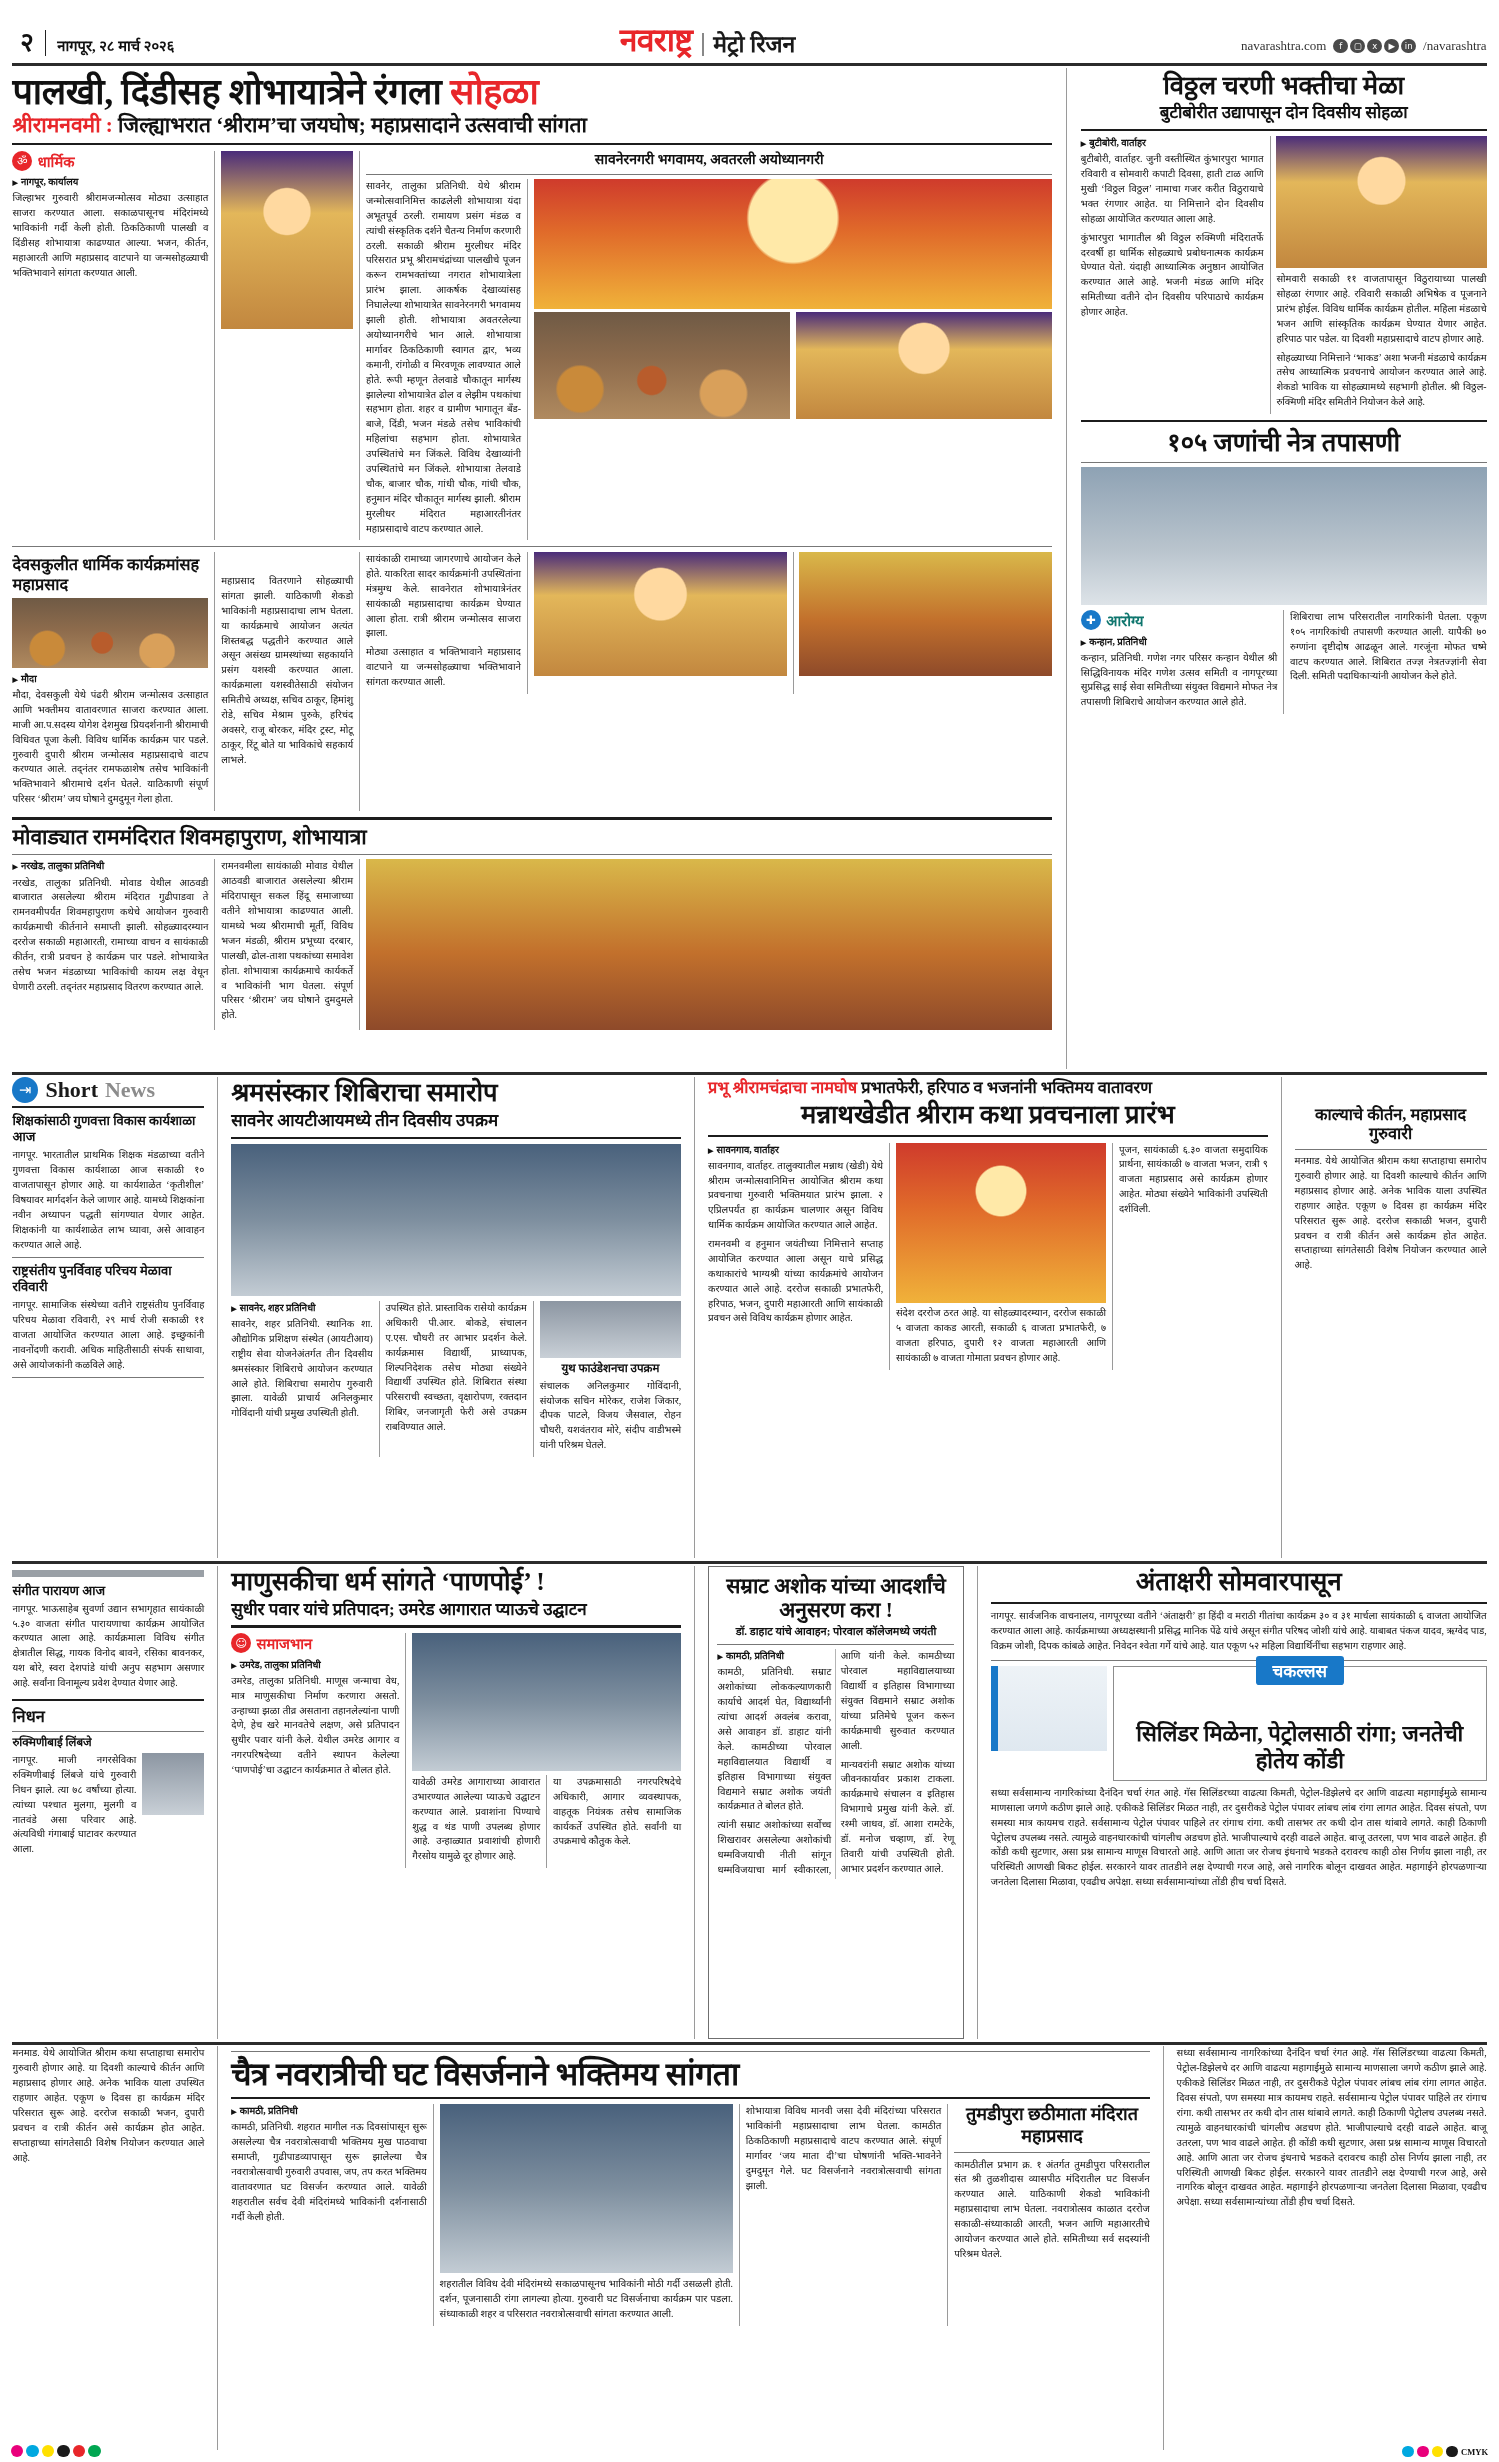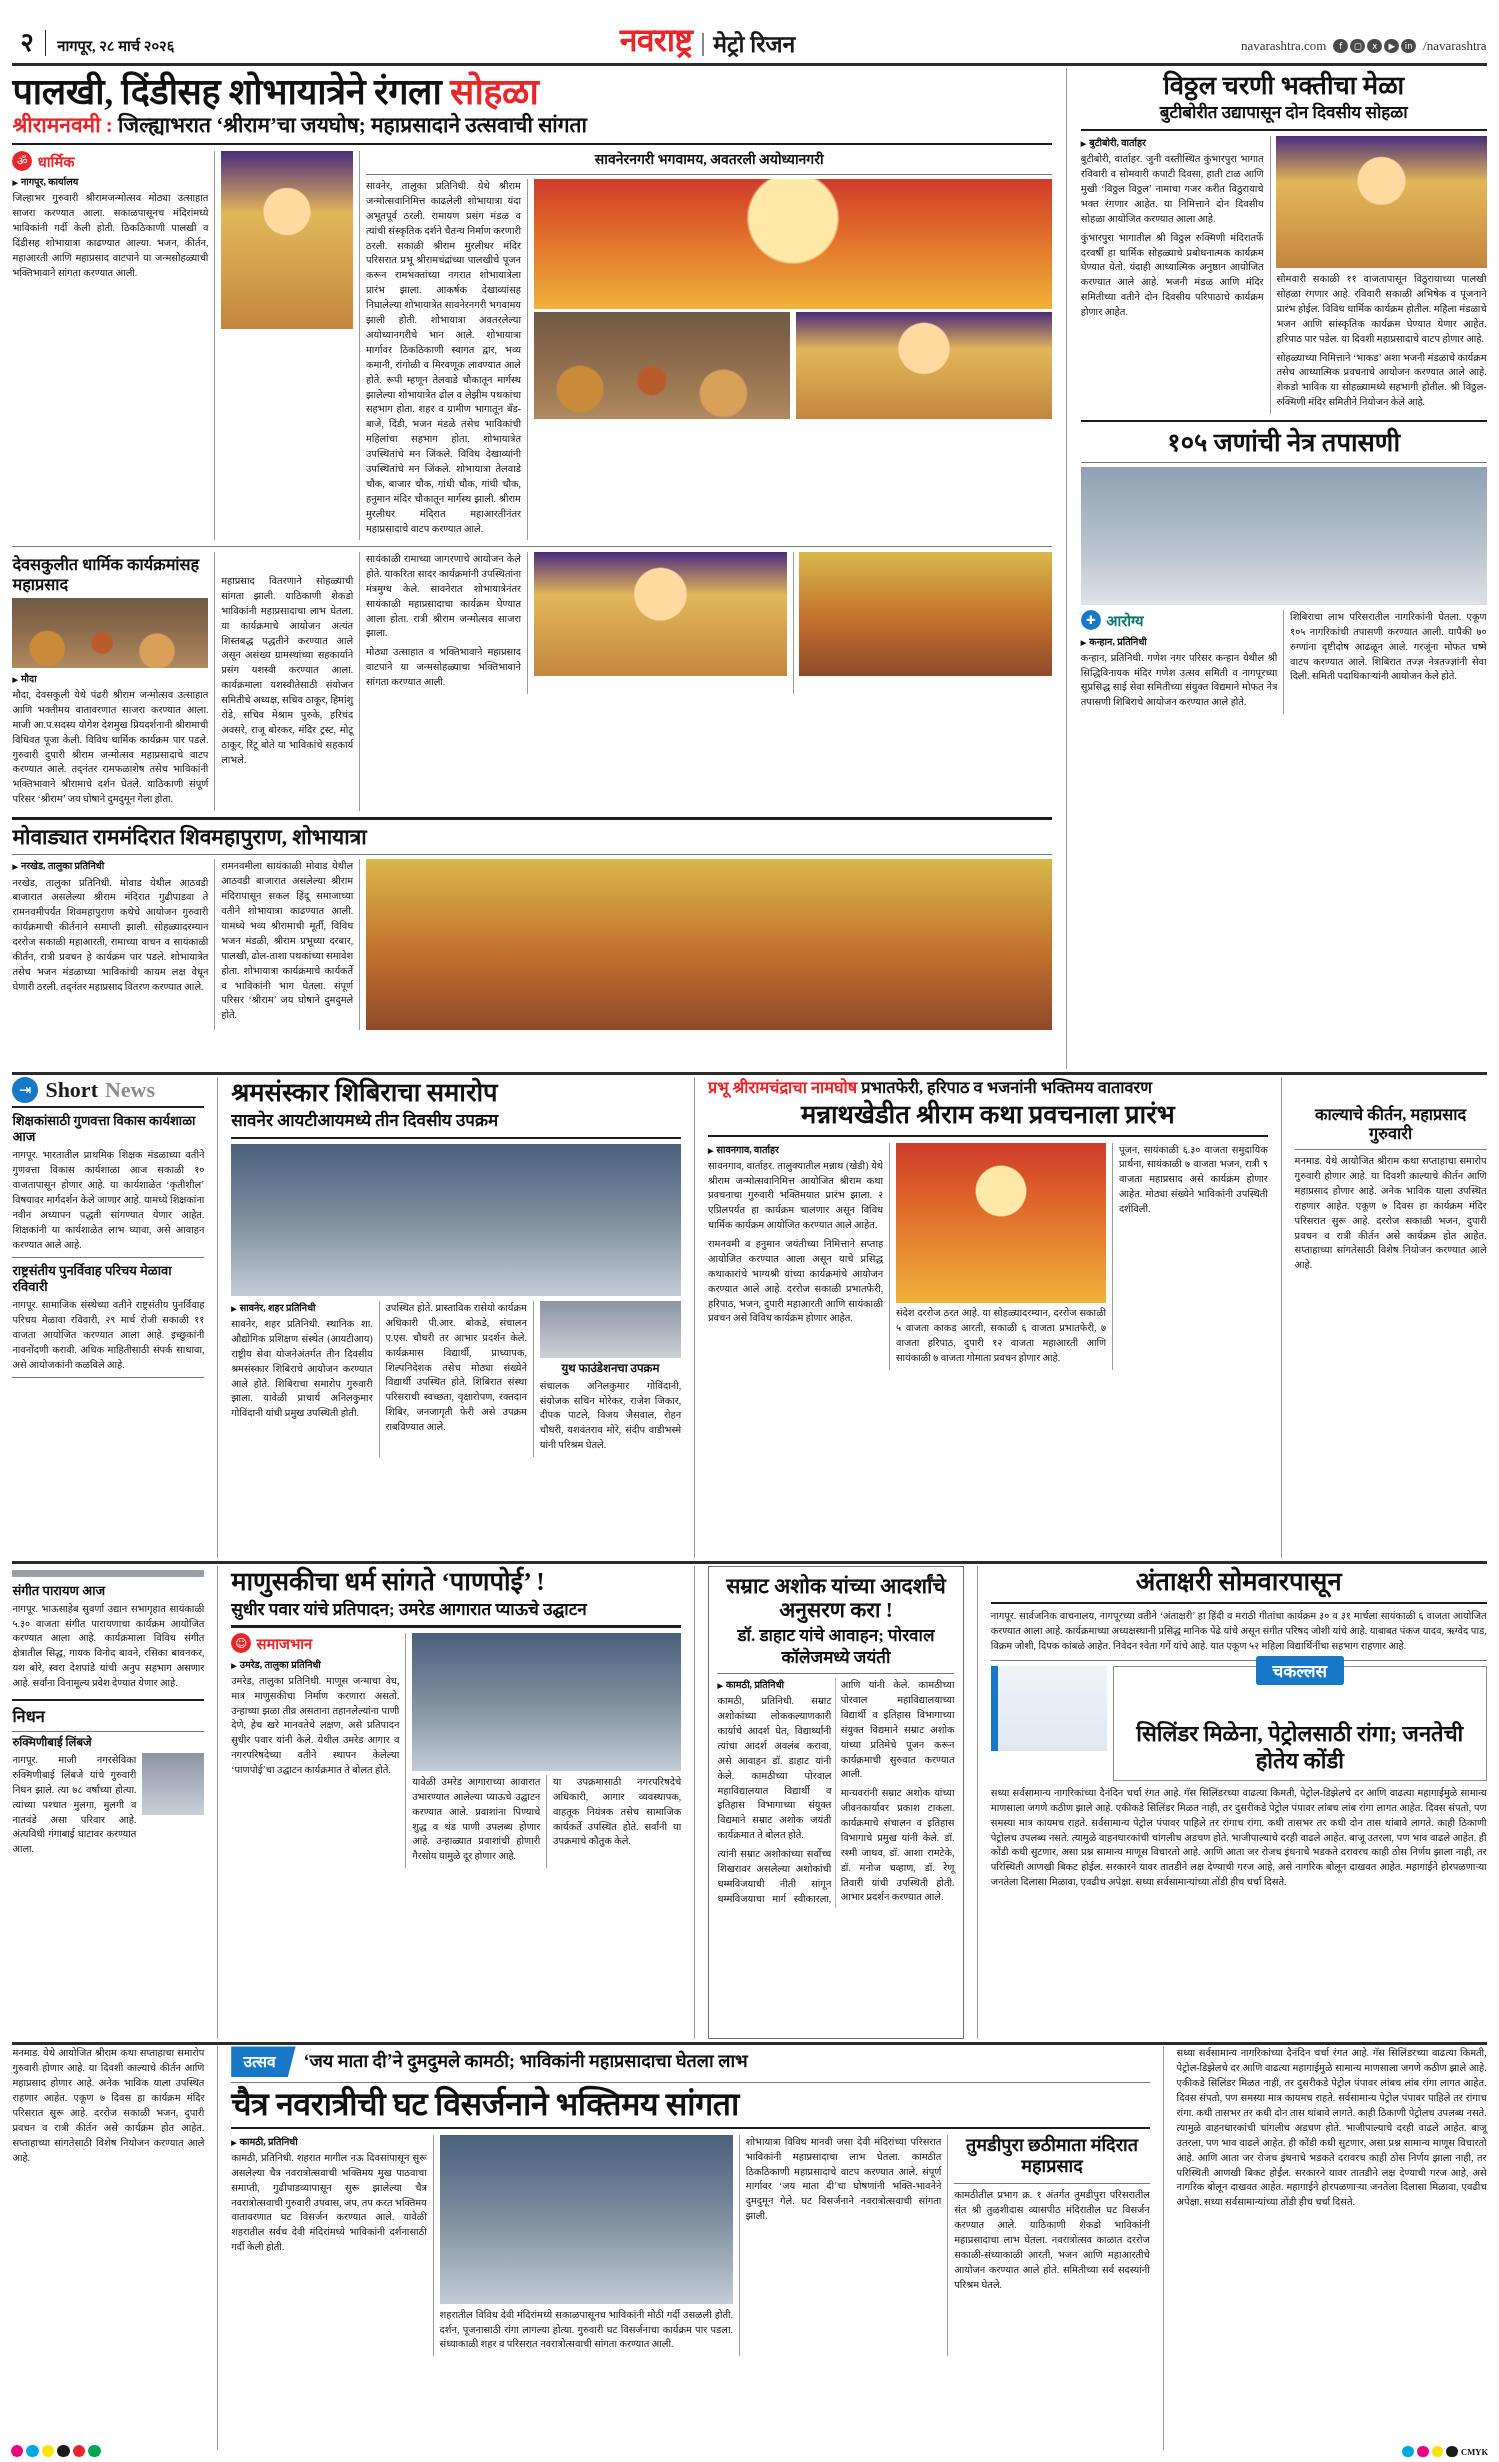--- a/index.html
+++ b/index.html
@@ -451,21 +451,21 @@
           </div>
         </div>
       </div>
     </div>
 
     <div class="vline" style="margin:0 7px;"></div>
 
     <div style="width:256px;">
       <div class="boxed" style="height:100%;">
         <div class="hl-md center" style="margin-bottom:3.1px;">सम्राट अशोक यांच्या आदर्शांचे अनुसरण करा !</div>
-        <div class="subhead center" style="font-size:17px;margin-bottom:3.9px;text-align:center;">डॉ. डाहाट यांचे आवाहन; पोरवाल कॉलेजमध्ये जयंती</div>
+        <div class="subhead center" style="font-size:11px;margin-bottom:3.9px;text-align:center;">डॉ. डाहाट यांचे आवाहन; पोरवाल कॉलेजमध्ये जयंती</div>
         <div class="hr-t"></div>
         <div class="cols2">
           <div class="byline">कामठी, प्रतिनिधी</div>
           <div class="body-txt">
             <p>कामठी, प्रतिनिधी. सम्राट अशोकांच्या लोककल्याणकारी कार्याचे आदर्श घेत, विद्यार्थ्यांनी त्यांचा आदर्श अवलंब करावा, असे आवाहन डॉ. डाहाट यांनी केले. कामठीच्या पोरवाल महाविद्यालयात विद्यार्थी व इतिहास विभागाच्या संयुक्त विद्यमाने सम्राट अशोक जयंती कार्यक्रमात ते बोलत होते.</p>
             <p>त्यांनी सम्राट अशोकांच्या सर्वोच्च शिखरावर असलेल्या अशोकांची धम्मविजयाची नीती सांगून धम्मविजयाचा मार्ग स्वीकारला, आणि यांनी केले. कामठीच्या पोरवाल महाविद्यालयाच्या विद्यार्थी व इतिहास विभागाच्या संयुक्त विद्यमाने सम्राट अशोक यांच्या प्रतिमेचे पूजन करून कार्यक्रमाची सुरुवात करण्यात आली.</p>
             <p>मान्यवरांनी सम्राट अशोक यांच्या जीवनकार्यावर प्रकाश टाकला. कार्यक्रमाचे संचालन व इतिहास विभागाचे प्रमुख यांनी केले. डॉ. रश्मी जाधव, डॉ. आशा रामटेके, डॉ. मनोज चव्हाण, डॉ. रेणू तिवारी यांची उपस्थिती होती. आभार प्रदर्शन करण्यात आले.</p>
           </div>
         </div>
       </div>
@@ -504,24 +504,20 @@
 
     <div style="width:192px;">
       <div class="body-txt">
         <p>मनमाड. येथे आयोजित श्रीराम कथा सप्ताहाचा समारोप गुरुवारी होणार आहे. या दिवशी काल्याचे कीर्तन आणि महाप्रसाद होणार आहे. अनेक भाविक याला उपस्थित राहणार आहेत. एकूण ७ दिवस हा कार्यक्रम मंदिर परिसरात सुरू आहे. दररोज सकाळी भजन, दुपारी प्रवचन व रात्री कीर्तन असे कार्यक्रम होत आहेत. सप्ताहाच्या सांगतेसाठी विशेष नियोजन करण्यात आले आहे.</p>
       </div>
     </div>
 
     <div class="vline" style="margin:0 7px;"></div>
 
     <div style="flex:1;">
-      <div class="flexrow" style="align-items:center;gap:0;">
-        <span class="tag-par">उत्सव</span>
-        <span class="hl-sm" style="font-size:18px;margin-left:7.8px;">‘जय माता दी’ने दुमदुमले कामठी; भाविकांनी महाप्रसादाचा घेतला लाभ</span>
-      </div>
       <div class="hr-t"></div>
       <div class="hl-xl" style="font-size:32px;margin:2.3px 0 3.9px;">चैत्र नवरात्रीची घट विसर्जनाने भक्तिमय सांगता</div>
       <div class="hr-b"></div>
 
       <div class="flexrow">
         <div style="flex:1;">
           <div class="byline">कामठी, प्रतिनिधी</div>
           <div class="body-txt">
             <p>कामठी, प्रतिनिधी. शहरात मागील नऊ दिवसांपासून सुरू असलेल्या चैत्र नवरात्रोत्सवाची भक्तिमय मुख पाठवाचा समाप्ती, गुढीपाडव्यापासून सुरू झालेल्या चैत्र नवरात्रोत्सवाची गुरुवारी उपवास, जप, तप करत भक्तिमय वातावरणात घट विसर्जन करण्यात आले. यावेळी शहरातील सर्वच देवी मंदिरांमध्ये भाविकांनी दर्शनासाठी गर्दी केली होती.</p>
           </div>

